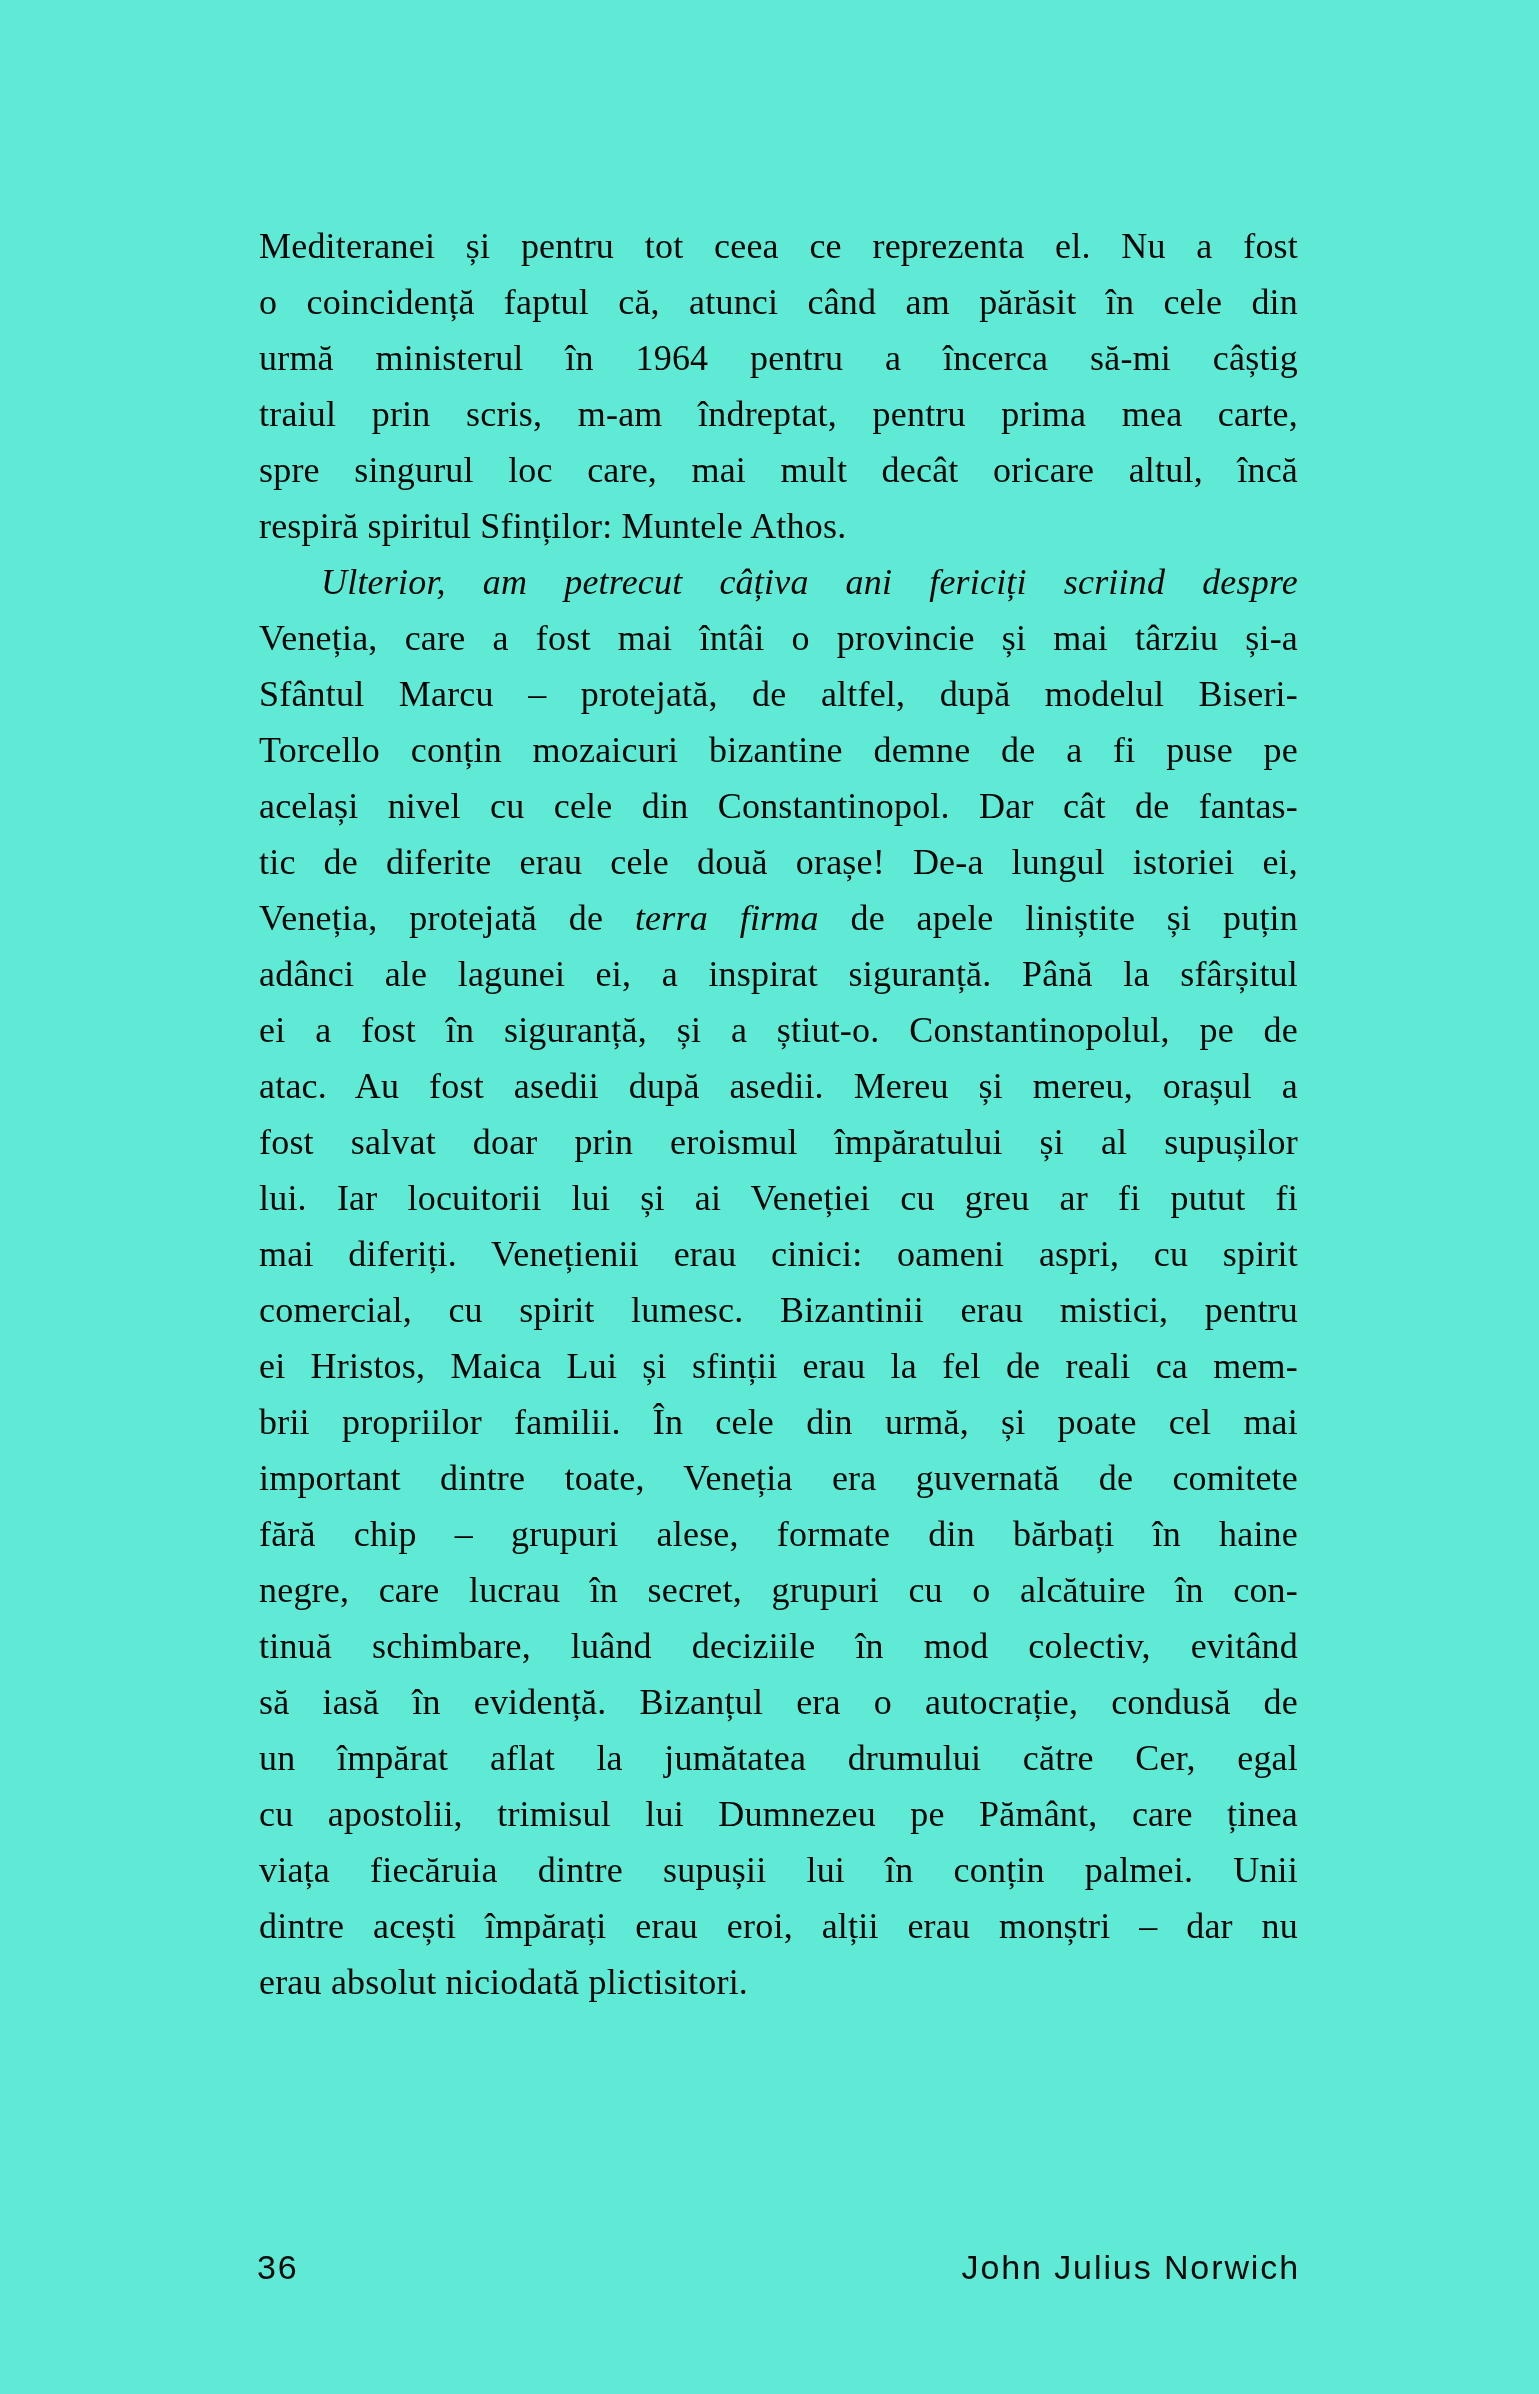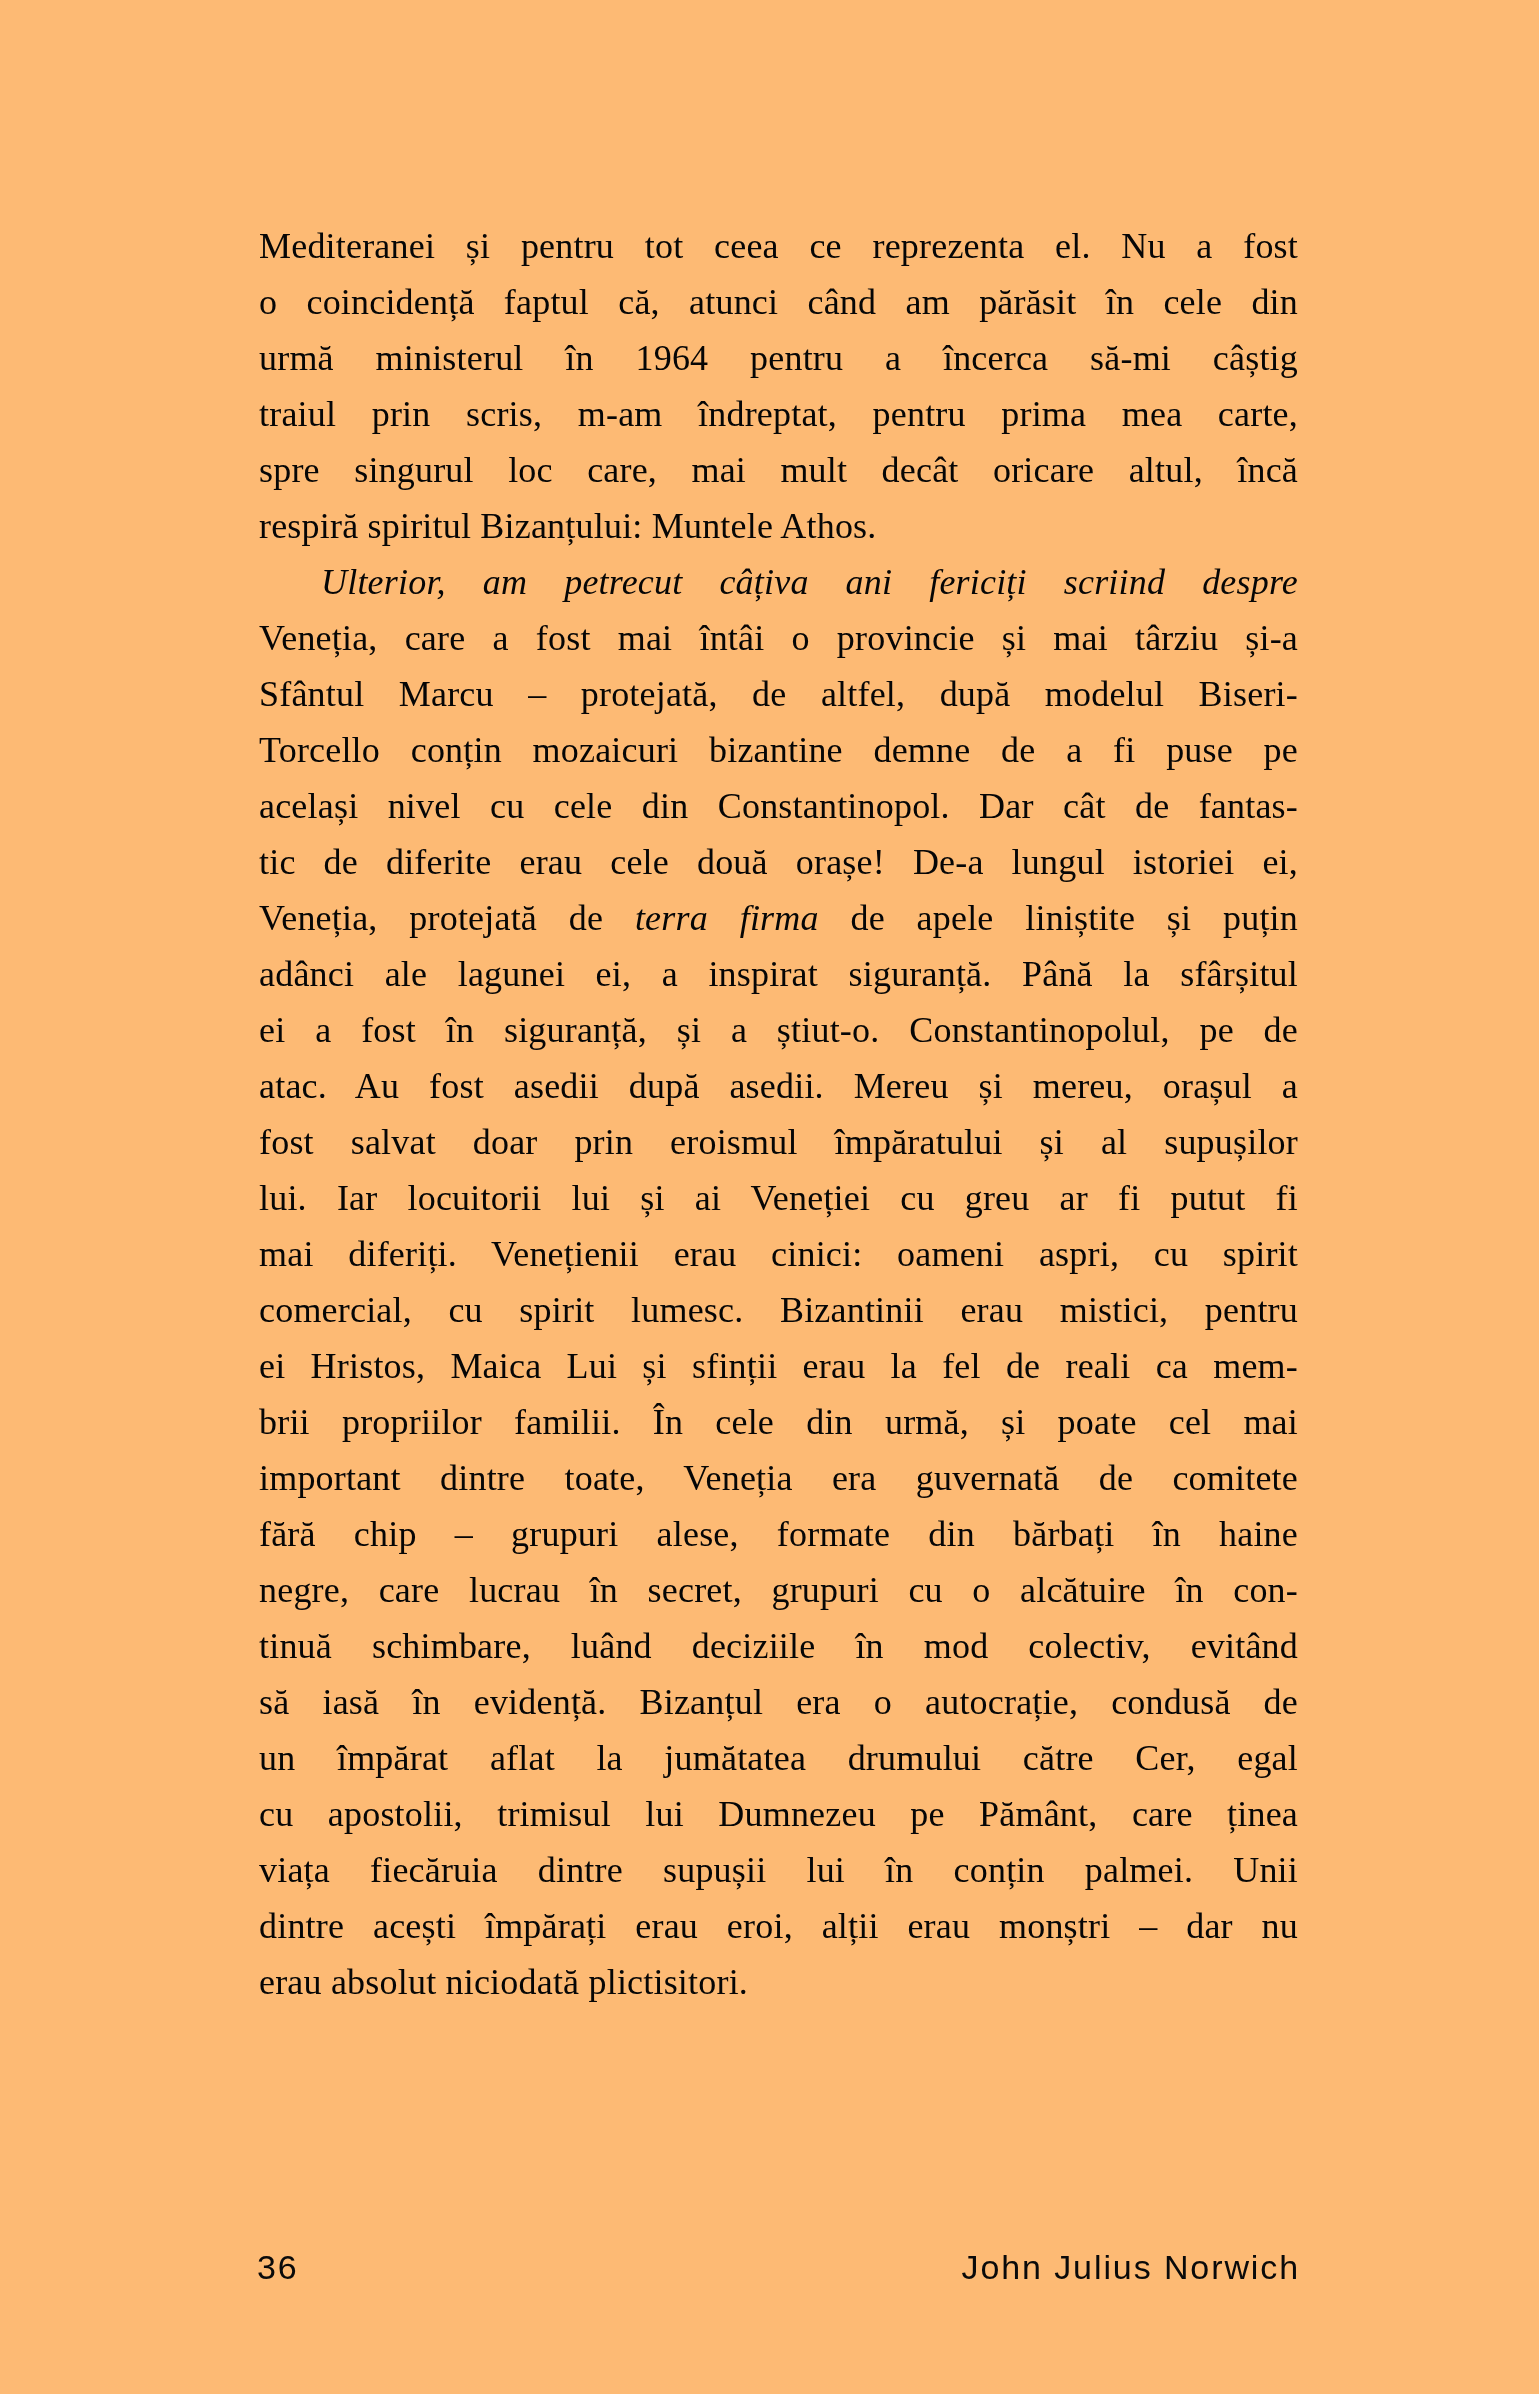--- a/index.html
+++ b/index.html
@@ -11,21 +11,21 @@
     width: 1539px;
     height: 2394px;
     position: relative;
     font-family: "Liberation Serif", serif;
     color: #000000;
     overflow: hidden;
   }
   .page {
     position: absolute;
     inset: 0;
-    background: #fdba74;
+    background: #5eead4;
   }
   .textblock {
     position: absolute;
     left: 259px;
     top: 218px;
     width: 1039px;
   }
   .line {
     font-size: 36px;
     line-height: 56px;
@@ -67,21 +67,21 @@
 
 <div class="page">
 
   <div class="textblock">
 
     <div class="line">Mediteranei și pentru tot ceea ce reprezenta el. Nu a fost</div>
     <div class="line">o coincidență faptul că, atunci când am părăsit în cele din</div>
     <div class="line">urmă ministerul în 1964 pentru a încerca să-mi câștig</div>
     <div class="line">traiul prin scris, m-am îndreptat, pentru prima mea carte,</div>
     <div class="line">spre singurul loc care, mai mult decât oricare altul, încă</div>
-    <div class="line endpara">respiră spiritul Bizanțului: Muntele Athos.</div>
+    <div class="line endpara">respiră spiritul Sfinților: Muntele Athos.</div>
 
     <div class="line indent">Ulterior, am petrecut câțiva ani fericiți scriind despre</div>
     <div class="line">Veneția, care a fost mai întâi o provincie și mai târziu și-a</div>
     <div class="line">Sfântul Marcu – protejată, de altfel, după modelul Biseri-</div>
     <div class="line">Torcello conțin mozaicuri bizantine demne de a fi puse pe</div>
     <div class="line">același nivel cu cele din Constantinopol. Dar cât de fantas-</div>
     <div class="line">tic de diferite erau cele două orașe! De-a lungul istoriei ei,</div>
     <div class="line"><span>Veneția, protejată de </span><span class="italic">terra firma</span><span> de apele liniștite și puțin</span></div>
     <div class="line">adânci ale lagunei ei, a inspirat siguranță. Până la sfârșitul</div>
     <div class="line">ei a fost în siguranță, și a știut-o. Constantinopolul, pe de</div>

